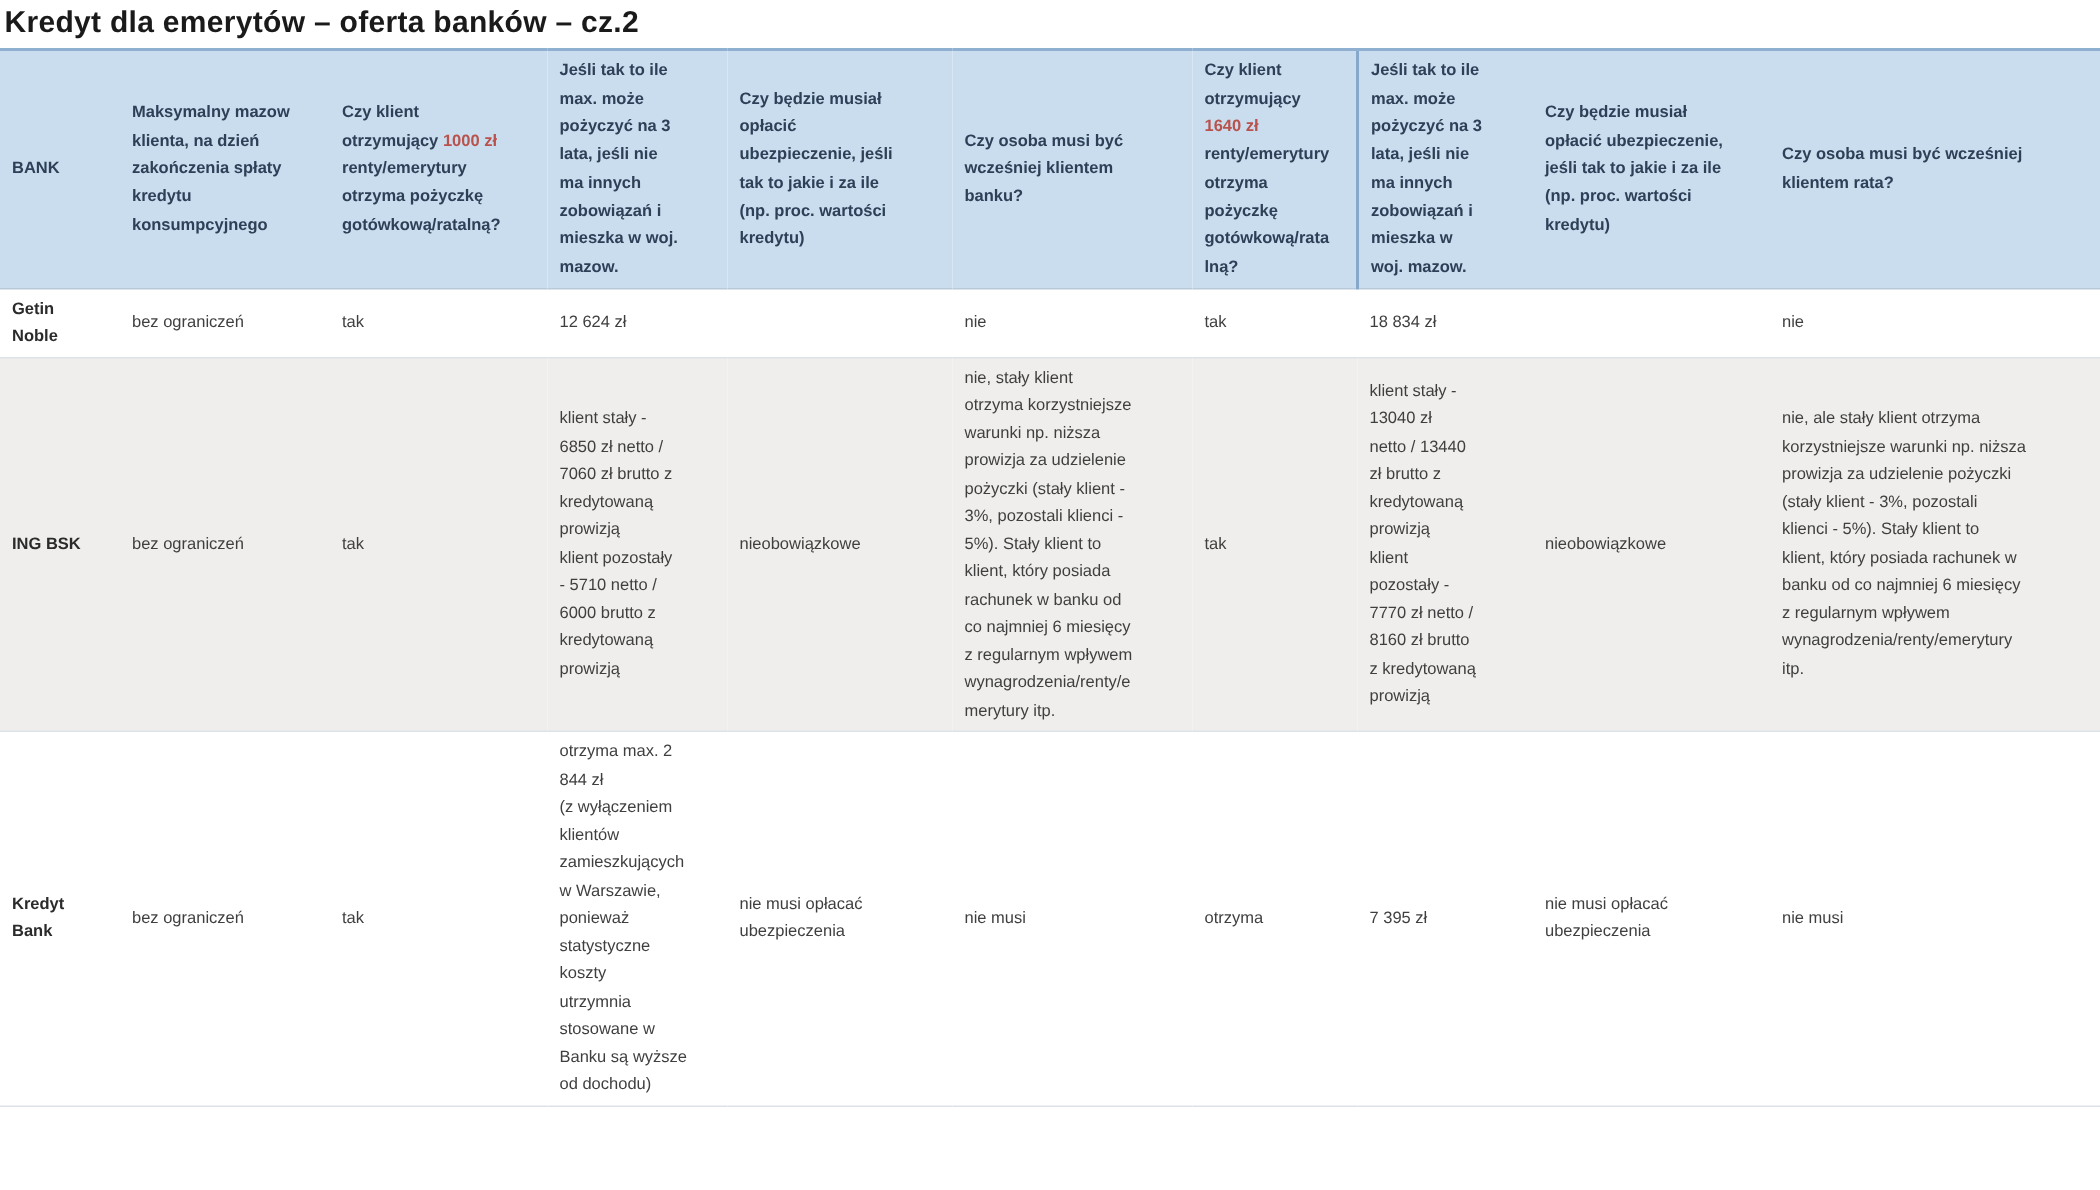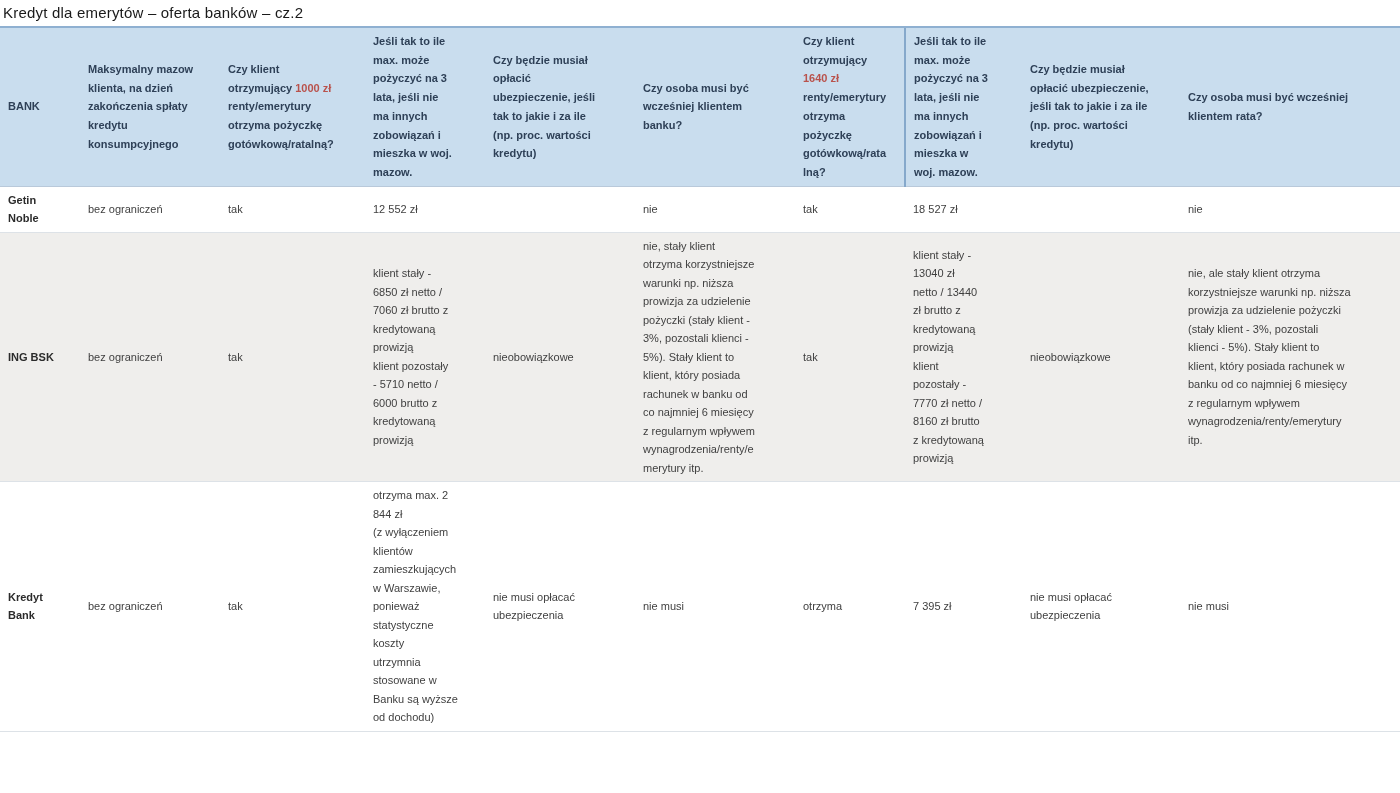--- a/index.html
+++ b/index.html
@@ -5,21 +5,21 @@
   * { margin: 0; padding: 0; box-sizing: border-box; }
   html, body { background: #ffffff; }
   body {
     width: 1400px; height: 793px;
     font-family: "Liberation Sans", sans-serif;
     color: #3f3f3f;
     overflow: hidden;
   }
   .page { width: 1400px; }
   .title {
-    font-size: 15px; font-weight: normal; color: #1a1a1a;
+    font-size: 20px; font-weight: bold; color: #1a1a1a;
     padding: 4px 0 5px 3px; letter-spacing: 0.2px;
   }
   table.banks {
     width: 1400px; border-collapse: collapse; table-layout: fixed;
     border-bottom: 1px solid #d9dee3;
   }
   thead tr { height: 150px; }
   th {
     background: #c9ddee;
     border-top: 2px solid #8fb0d1;
@@ -119,25 +119,25 @@
         <th><span>Czy osoba musi być wcześniej
 klientem rata?</span><span class="hl"></span><span></span></th>
       </tr>
     </thead>
     <tbody>
       <tr class="r-getin">
         <td class="bank">Getin
 Noble</td>
         <td>bez ograniczeń</td>
         <td>tak</td>
-        <td>12 552 zł</td>
+        <td>12 624 zł</td>
         <td></td>
         <td>nie</td>
         <td>tak</td>
-        <td>18 527 zł</td>
+        <td>18 834 zł</td>
         <td></td>
         <td>nie</td>
       </tr>
       <tr class="stripe r-ing">
         <td class="bank">ING BSK</td>
         <td>bez ograniczeń</td>
         <td>tak</td>
         <td>klient stały -
 6850 zł netto /
 7060 zł brutto z

